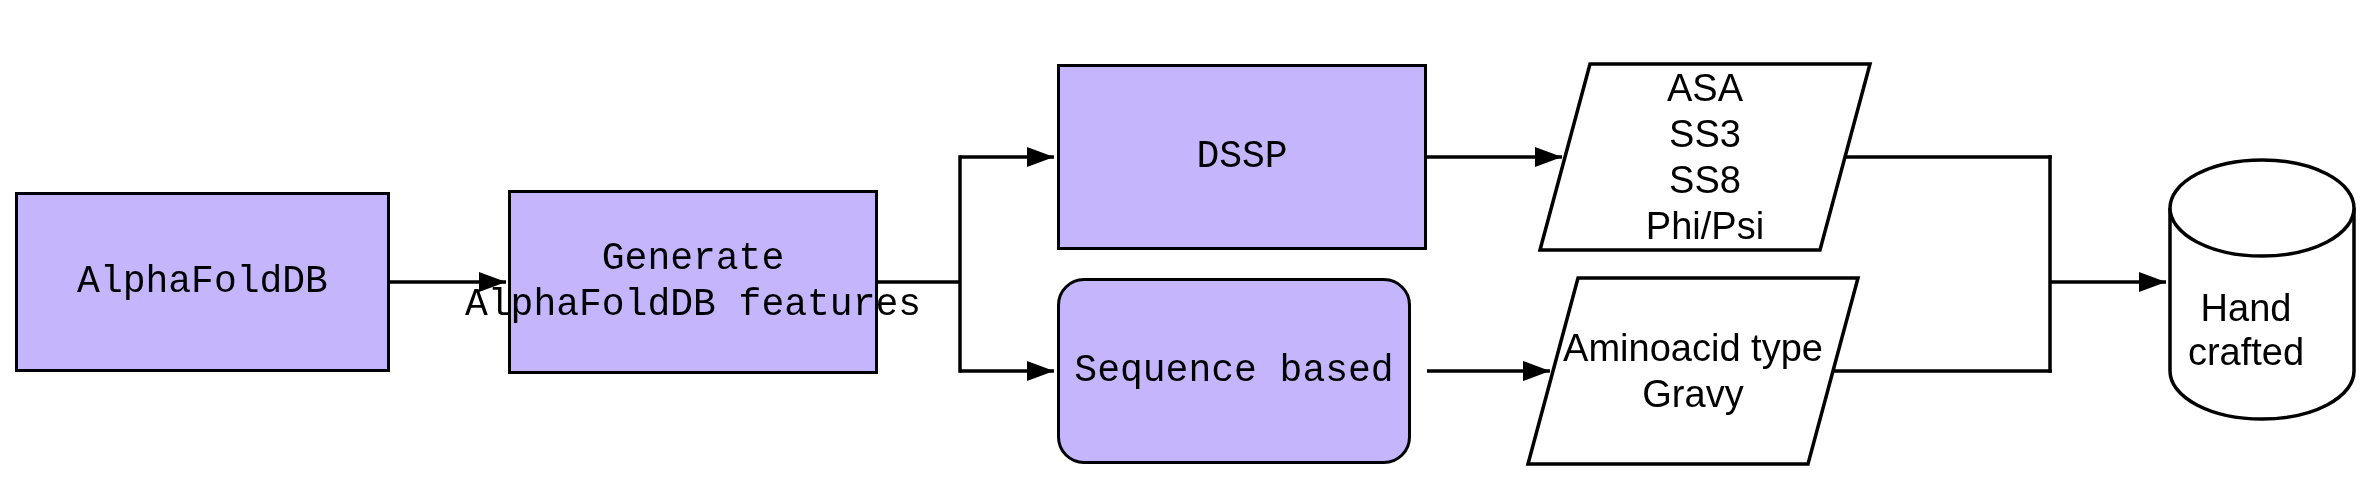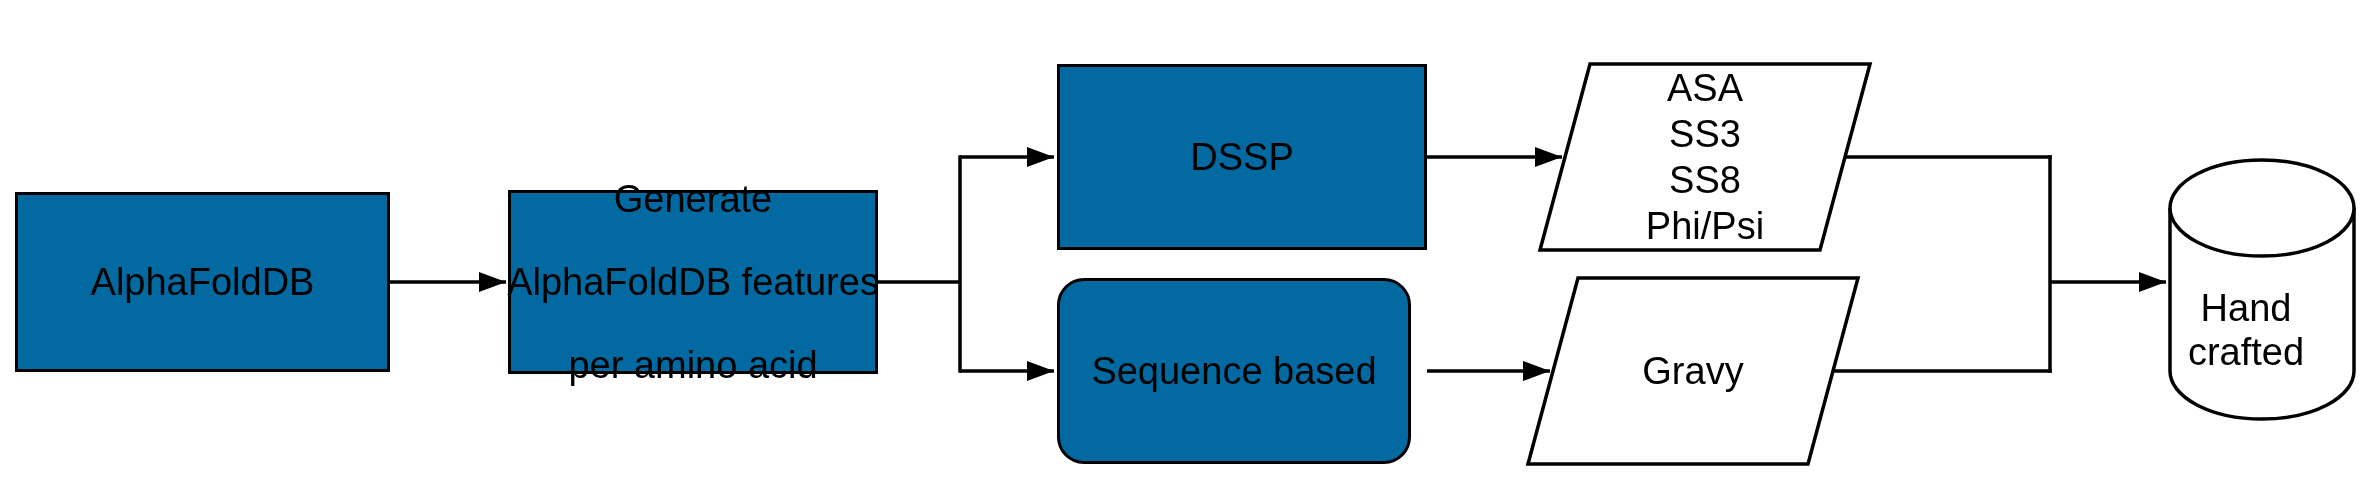--- a/index.html
+++ b/index.html
@@ -20,23 +20,24 @@
     display: flex;
     flex-direction: column;
     align-items: center;
     justify-content: center;
     text-align: center;
     font-size: 38px;
     line-height: 46px;
     white-space: nowrap;
   }
   .node.rect {
-    background: #0369a1;
+    background: #c4b5fd;
     border: 3.5px solid #000000;
     box-sizing: border-box;
+    font-family: Liberation Mono, monospace;
   }
 </style>
 </head>
 <body>
 
 <div class="canvas">
 
   <svg class="wires" viewBox="0 0 2380 490">
     <defs>
       <marker id="arrow" markerUnits="userSpaceOnUse" markerWidth="32" markerHeight="26" refX="29" refY="12" orient="auto">
@@ -60,42 +61,42 @@
     <polygon class="shape" points="1578,278 1858,278 1808,464 1528,464"></polygon>
 
     <path class="shape" d="M2170 208 V371 A92 48 0 0 0 2354 371 V208"></path>
     <ellipse class="shape" cx="2262" cy="208" rx="92" ry="48"></ellipse>
   </svg>
 
   <div class="node rect" style="left:15px; top:192px; width:375px; height:180px;text-align:right;">
     <div>AlphaFoldDB</div>
   </div>
 
-  <div class="node rect" style="left:508px; top:190px; width:370px; height:184px;gap:37px;">
+  <div class="node rect" style="left:508px; top:190px; width:370px; height:184px;">
     <div>Generate</div>
     <div>AlphaFoldDB features</div>
-    <div>per amino acid</div>
   </div>
 
   <div class="node rect" style="left:1057px; top:64px; width:370px; height:186px;">
     <div>DSSP</div>
   </div>
 
   <div class="node rect" style="left:1057px; top:278px; width:354px; height:186px;border-radius:27px;">
     <div>Sequence based</div>
   </div>
 
   <div class="node" style="left:1565px; top:64px; width:280px; height:186px;">
     <div>ASA</div>
     <div>SS3</div>
     <div>SS8</div>
     <div>Phi/Psi</div>
   </div>
 
   <div class="node" style="left:1553px; top:278px; width:280px; height:186px;">
+    <div>Aminoacid type</div>
     <div>Gravy</div>
   </div>
 
   <div class="node" style="left:2170px; top:248px; width:152px; height:164px; line-height:44px;align-items:center;">
     <div>Hand</div>
     <div>crafted</div>
   </div>
 
 </div>
 

